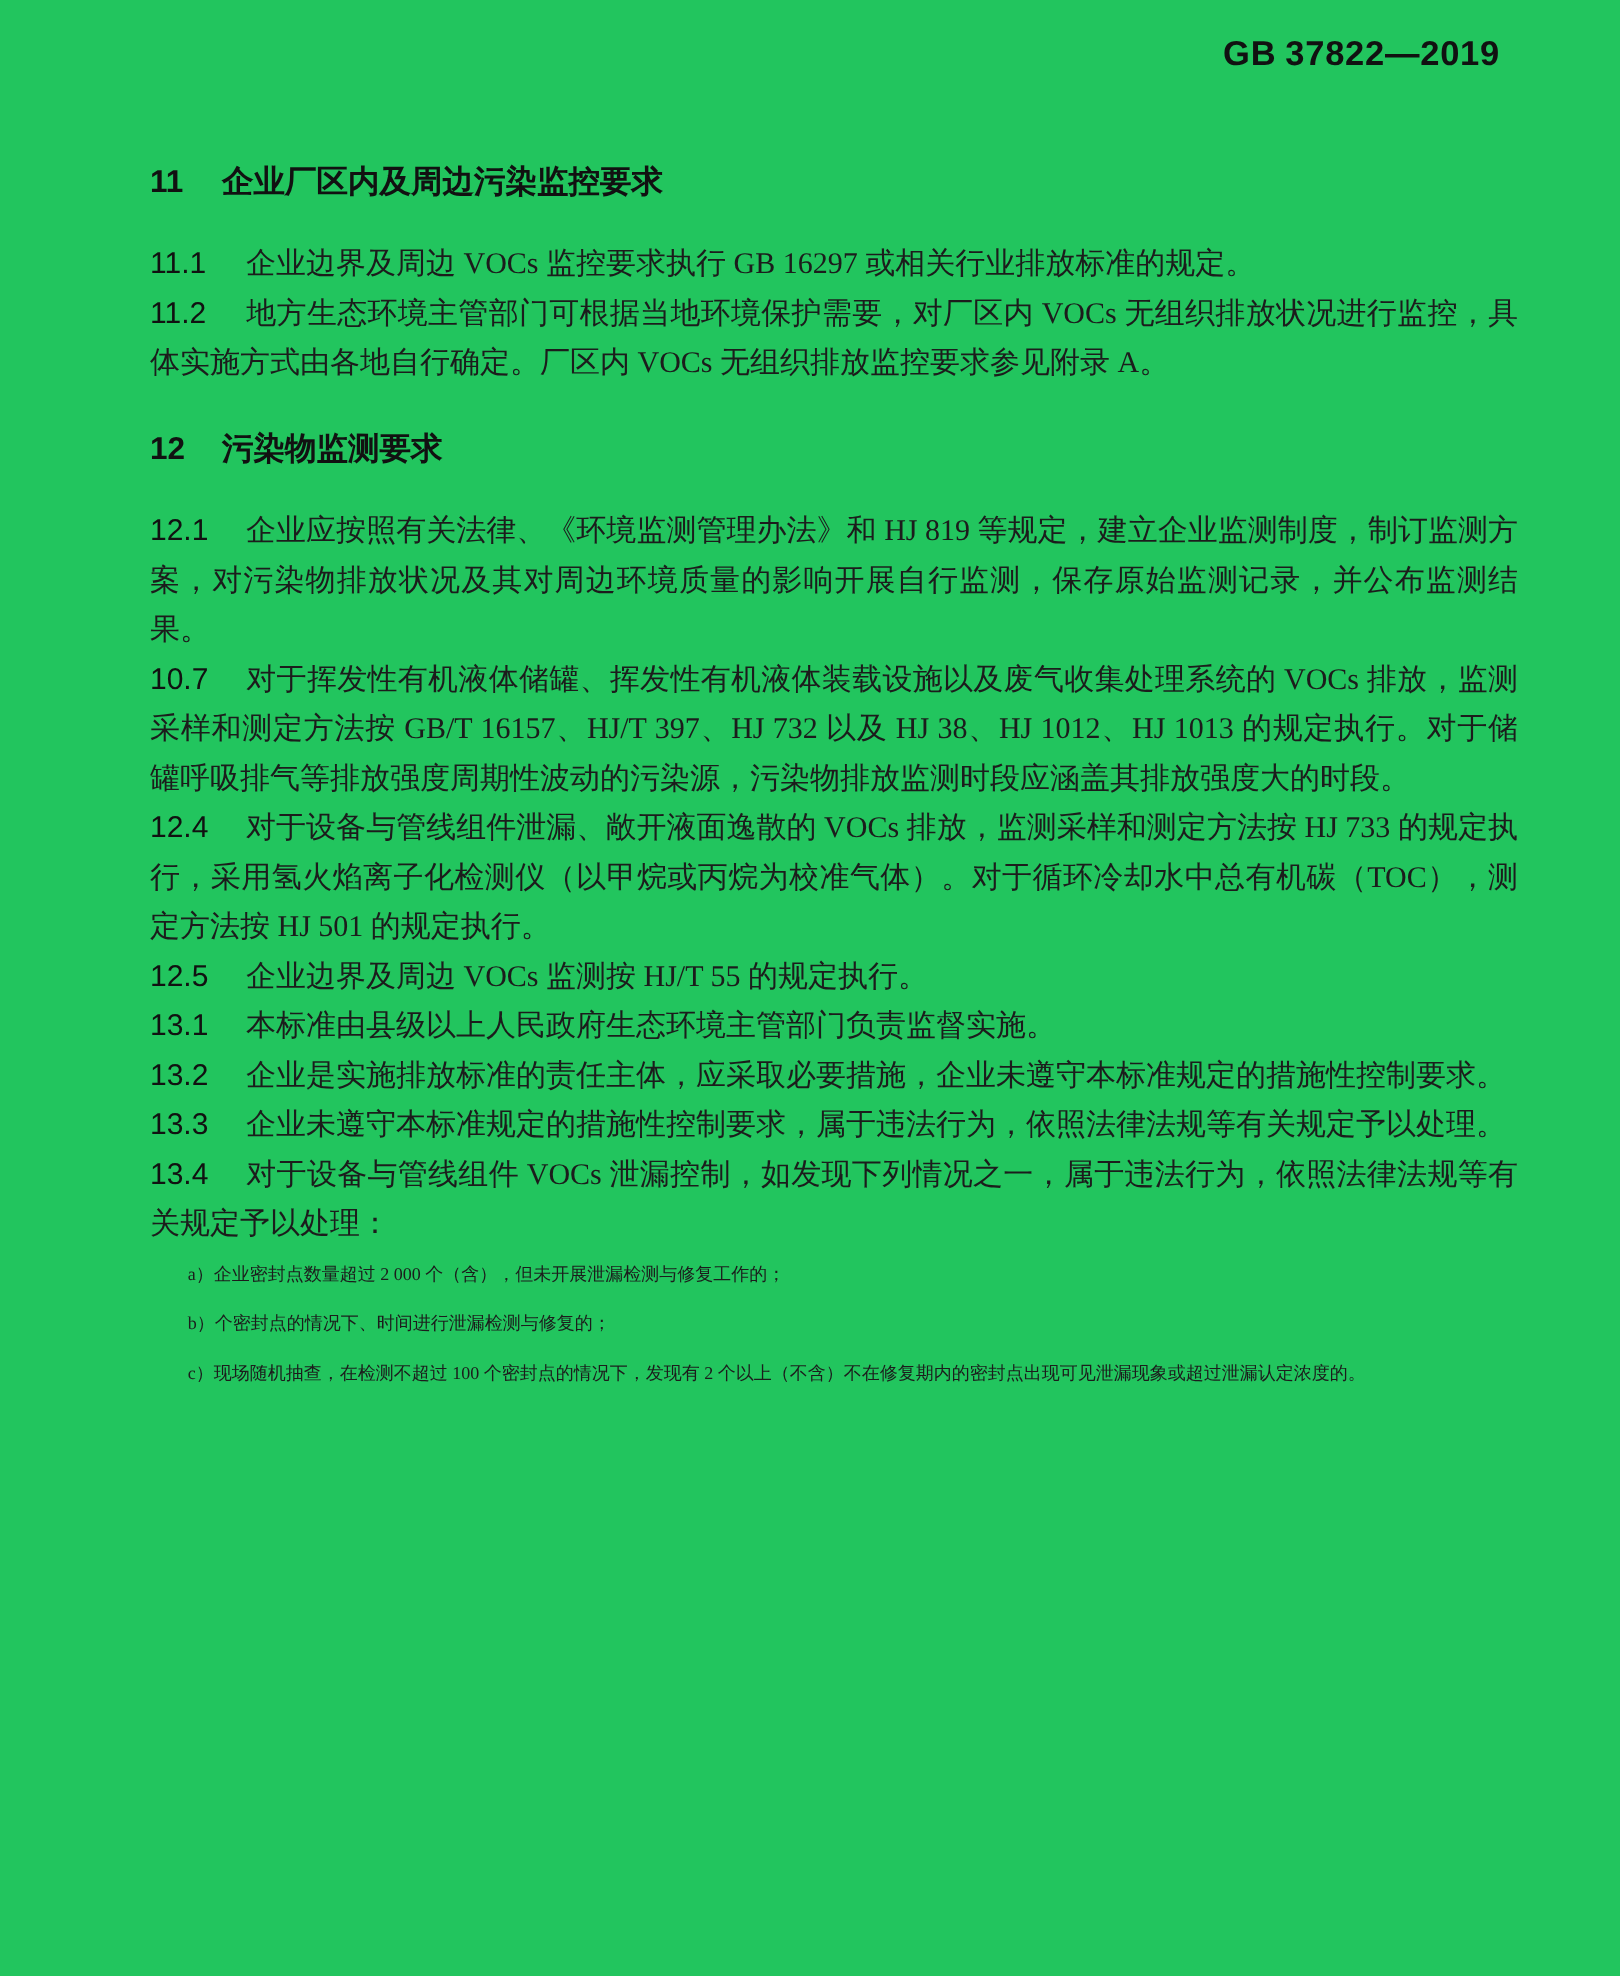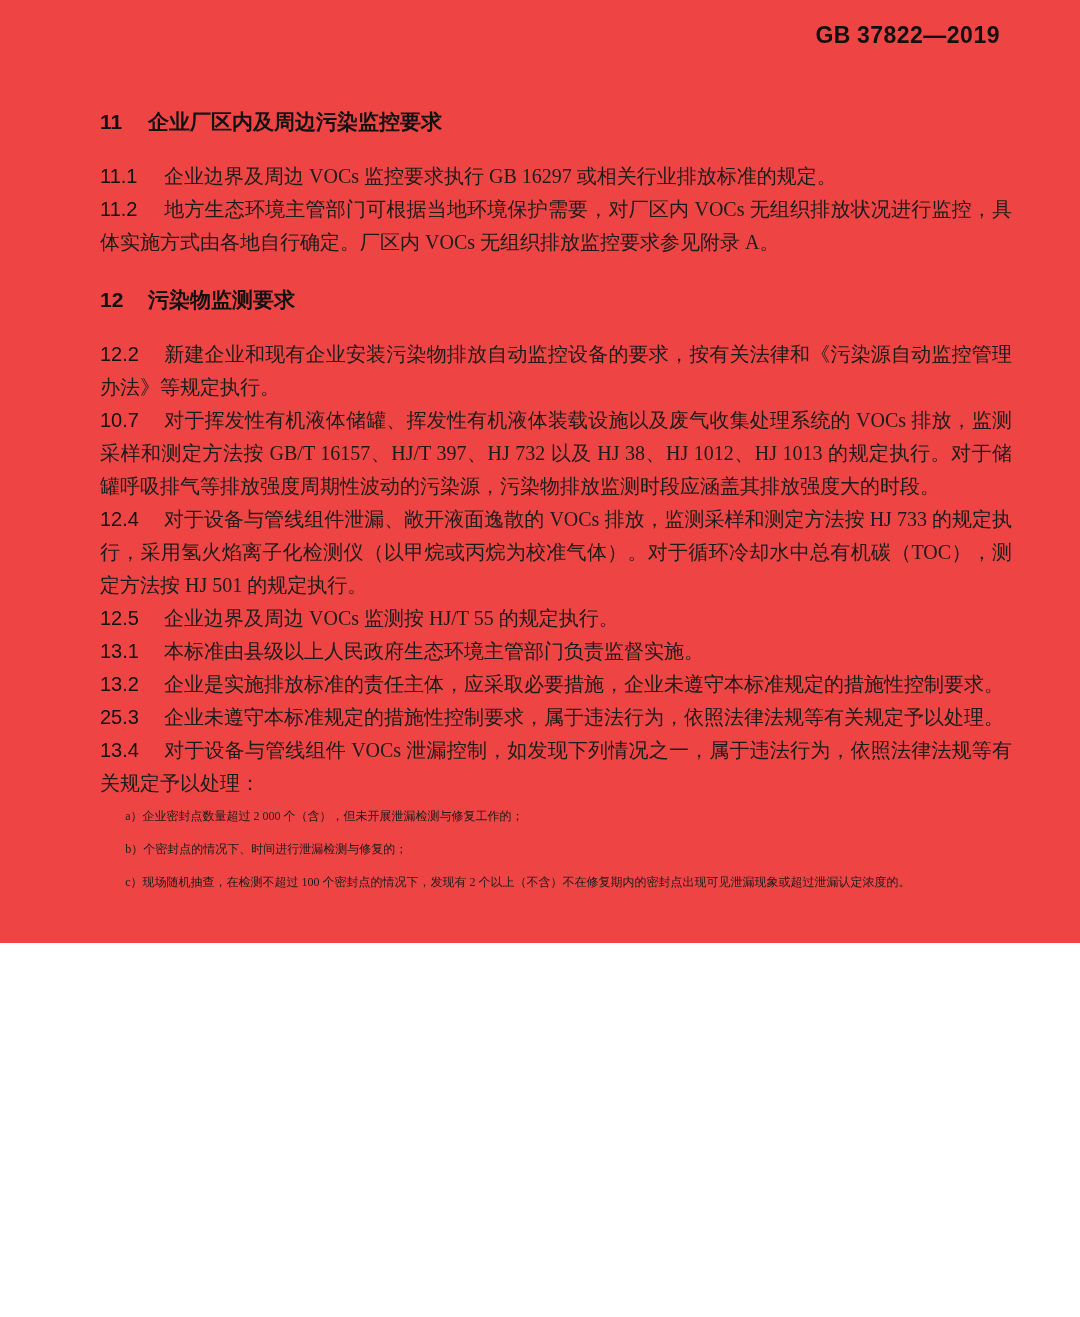--- a/index.html
+++ b/index.html
@@ -7,22 +7,22 @@
     width: 1080px;
     height: 1317px;
     background: #ffffff;
     color: #1c1c1c;
     font-family: "Liberation Serif", "DejaVu Serif", serif;
     -webkit-font-smoothing: antialiased;
   }
   .page {
     position: relative;
     width: 1080px;
-    height: 943px;
-    background: #ef4444;
+    height: 1317px;
+    background: #22c55e;
     overflow: hidden;
   }
   .doc-header {
     padding-top: 22px;
     padding-right: 80px;
     text-align: right;
     font-family: "Liberation Sans", "DejaVu Sans", sans-serif;
     font-size: 23px;
     letter-spacing: 0.5px;
     color: #111;
@@ -86,40 +86,40 @@
       <span class="clause-num">11.1</span><span>企业边界及周边 VOCs 监控要求执行 GB 16297 或相关行业排放标准的规定。</span>
     </p>
     <p class="clause">
       <span class="clause-num">11.2</span><span>地方生态环境主管部门可根据当地环境保护需要，对厂区内 VOCs 无组织排放状况进行监控，具体实施方式由各地自行确定。厂区内 VOCs 无组织排放监控要求参见附录 A。</span>
     </p>
 
     <h2 class="section-heading">
       <span class="sec-num">12</span><span>污染物监测要求</span>
     </h2>
     <p class="clause">
-      <span class="clause-num">12.2</span><span>新建企业和现有企业安装污染物排放自动监控设备的要求，按有关法律和《污染源自动监控管理办法》等规定执行。</span>
+      <span class="clause-num">12.1</span><span>企业应按照有关法律、《环境监测管理办法》和 HJ 819 等规定，建立企业监测制度，制订监测方案，对污染物排放状况及其对周边环境质量的影响开展自行监测，保存原始监测记录，并公布监测结果。</span>
     </p>
     <p class="clause">
       <span class="clause-num">10.7</span><span>对于挥发性有机液体储罐、挥发性有机液体装载设施以及废气收集处理系统的 VOCs 排放，监测采样和测定方法按 GB/T 16157、HJ/T 397、HJ 732 以及 HJ 38、HJ 1012、HJ 1013 的规定执行。对于储罐呼吸排气等排放强度周期性波动的污染源，污染物排放监测时段应涵盖其排放强度大的时段。</span>
     </p>
     <p class="clause">
       <span class="clause-num">12.4</span><span>对于设备与管线组件泄漏、敞开液面逸散的 VOCs 排放，监测采样和测定方法按 HJ 733 的规定执行，采用氢火焰离子化检测仪（以甲烷或丙烷为校准气体）。对于循环冷却水中总有机碳（TOC），测定方法按 HJ 501 的规定执行。</span>
     </p>
     <p class="clause">
       <span class="clause-num">12.5</span><span>企业边界及周边 VOCs 监测按 HJ/T 55 的规定执行。</span>
     </p>
 
     <p class="clause">
       <span class="clause-num">13.1</span><span>本标准由县级以上人民政府生态环境主管部门负责监督实施。</span>
     </p>
     <p class="clause">
       <span class="clause-num">13.2</span><span>企业是实施排放标准的责任主体，应采取必要措施，企业未遵守本标准规定的措施性控制要求。</span>
     </p>
     <p class="clause">
-      <span class="clause-num">25.3</span><span>企业未遵守本标准规定的措施性控制要求，属于违法行为，依照法律法规等有关规定予以处理。</span>
+      <span class="clause-num">13.3</span><span>企业未遵守本标准规定的措施性控制要求，属于违法行为，依照法律法规等有关规定予以处理。</span>
     </p>
     <p class="clause">
       <span class="clause-num">13.4</span><span>对于设备与管线组件 VOCs 泄漏控制，如发现下列情况之一，属于违法行为，依照法律法规等有关规定予以处理：</span>
     </p>
     <p class="sub-item">a）企业密封点数量超过 2 000 个（含），但未开展泄漏检测与修复工作的；</p>
     <p class="sub-item">b）个密封点的情况下、时间进行泄漏检测与修复的；</p>
     <p class="sub-item">c）现场随机抽查，在检测不超过 100 个密封点的情况下，发现有 2 个以上（不含）不在修复期内的密封点出现可见泄漏现象或超过泄漏认定浓度的。</p>
 
   </div>
 </div>

